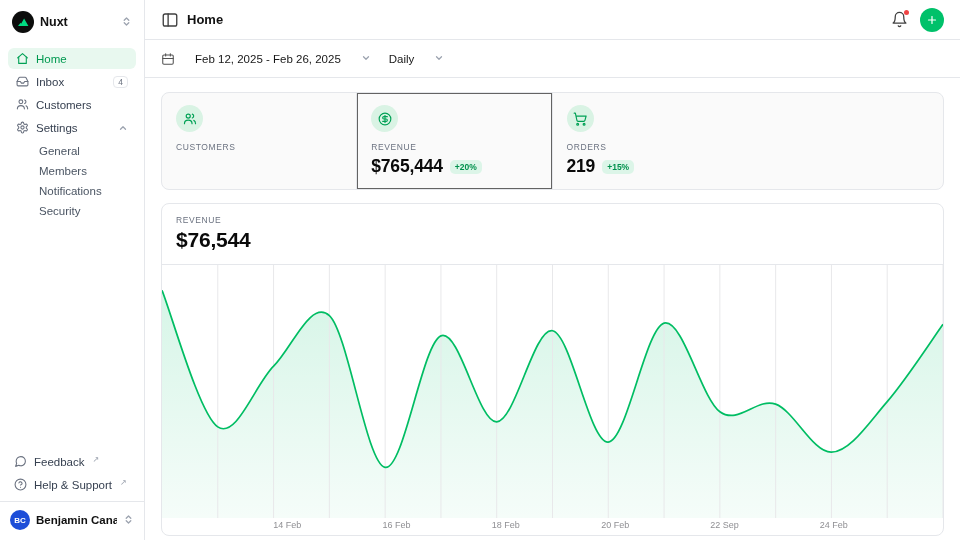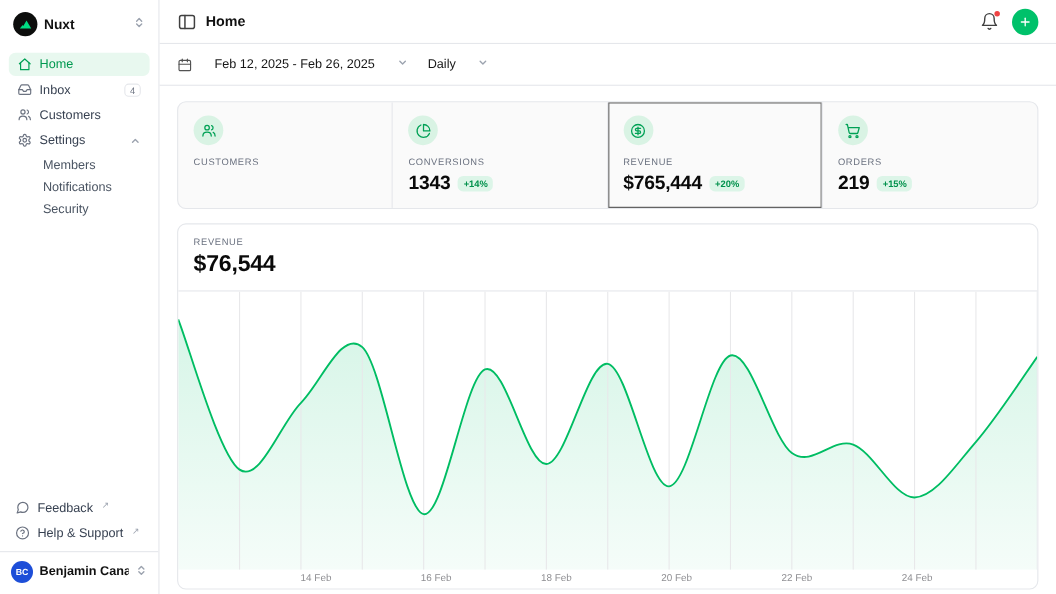--- a/index.html
+++ b/index.html
@@ -140,20 +140,21 @@
         </span>
         <span>Settings</span>
         <span class="nav-right muted">
           <svg width="10" height="10" viewBox="0 0 12 12" class="ic" style="stroke-width:1.5">
               <path d="M3 7.5 6 4.5 9 7.5"></path>
             </svg>
         </span>
       </div>
 
       <div class="subnav">
+        <div class="subnav-item">General</div>
         <div class="subnav-item">Members</div>
         <div class="subnav-item">Notifications</div>
         <div class="subnav-item">Security</div>
       </div>
     </nav>
 
     <div class="sidebar-bottom">
       <div class="side-link">
         <span class="nico">
           <svg viewBox="0 0 24 24" class="ic">
@@ -252,33 +253,20 @@
             <svg viewBox="0 0 24 24" class="ic">
                 <circle cx="9" cy="7" r="3.5"></circle>
                 <path d="M2.5 20c0-3.6 2.9-6 6.5-6s6.5 2.4 6.5 6"></path>
                 <path d="M16 3.7a3.5 3.5 0 0 1 0 6.6"></path>
                 <path d="M18.5 14.4c1.9.9 3 2.6 3 5.6"></path>
               </svg>
           </span>
           <div class="stat-label">CUSTOMERS</div>
         </div>
 
-        <div class="stat-card">
-          <span class="stat-icon">
-            <svg viewBox="0 0 24 24" class="ic">
-                <path d="M21.21 15.89A10 10 0 1 1 8 2.83"></path>
-                <path d="M22 12A10 10 0 0 0 12 2v10z"></path>
-              </svg>
-          </span>
-          <div class="stat-label">CONVERSIONS</div>
-          <div class="stat-value-row">
-            <span class="stat-value">1343</span>
-            <span class="delta-badge">+14%</span>
-          </div>
-        </div>
 
         <div class="stat-card selected">
           <span class="stat-icon">
             <svg viewBox="0 0 24 24" class="ic">
                 <circle cx="12" cy="12" r="10"></circle>
                 <path d="M16 8h-6a2 2 0 0 0 0 4h4a2 2 0 0 1 0 4H8"></path>
                 <path d="M12 6v12"></path>
               </svg>
           </span>
           <div class="stat-label">REVENUE</div>
@@ -334,21 +322,21 @@
                 <line x1="733.5714285714286" x2="733.5714285714286" y1="0" y2="240" class="grid-line" vector-effect="non-scaling-stroke"></line>
                 <line x1="790" x2="790" y1="0" y2="240" class="grid-line" vector-effect="non-scaling-stroke"></line>
                 <path d="M0.0,24.0C9.4,45.6,37.6,141.6,56.4,153.6C75.2,165.6,94.0,113.6,112.9,96.0C131.7,78.4,150.5,32.0,169.3,48.0C188.1,64.0,206.9,188.8,225.7,192.0C244.5,195.2,263.3,74.4,282.1,67.2C301.0,60.0,319.8,149.6,338.6,148.8C357.4,148.0,376.2,59.2,395.0,62.4C413.8,65.6,432.6,169.2,451.4,168.0C470.2,166.8,489.0,60.0,507.9,55.2C526.7,50.4,545.5,126.4,564.3,139.2C583.1,152.0,601.9,125.6,620.7,132.0C639.5,138.4,658.3,178.0,677.1,177.6C696.0,177.2,714.8,149.8,733.6,129.6C752.4,109.4,780.6,68.5,790.0,56.3" fill="none" stroke="#00bd63" stroke-width="1.7" vector-effect="non-scaling-stroke"></path>
               </svg>
           </div>
           <div class="xlabels" id="xlabels">
               <span style="left: 14.2857%;">14 Feb</span>
               <span style="left: 28.5714%;">16 Feb</span>
               <span style="left: 42.8571%;">18 Feb</span>
               <span style="left: 57.1429%;">20 Feb</span>
-              <span style="left: 71.4286%;">22 Feb</span>
+              <span style="left: 71.4286%;">22 Sep</span>
               <span style="left: 85.7143%;">24 Feb</span>
             </div>
         </div>
       </section>
 
     </div>
   </main>
 </div>
 
 </body></html>

